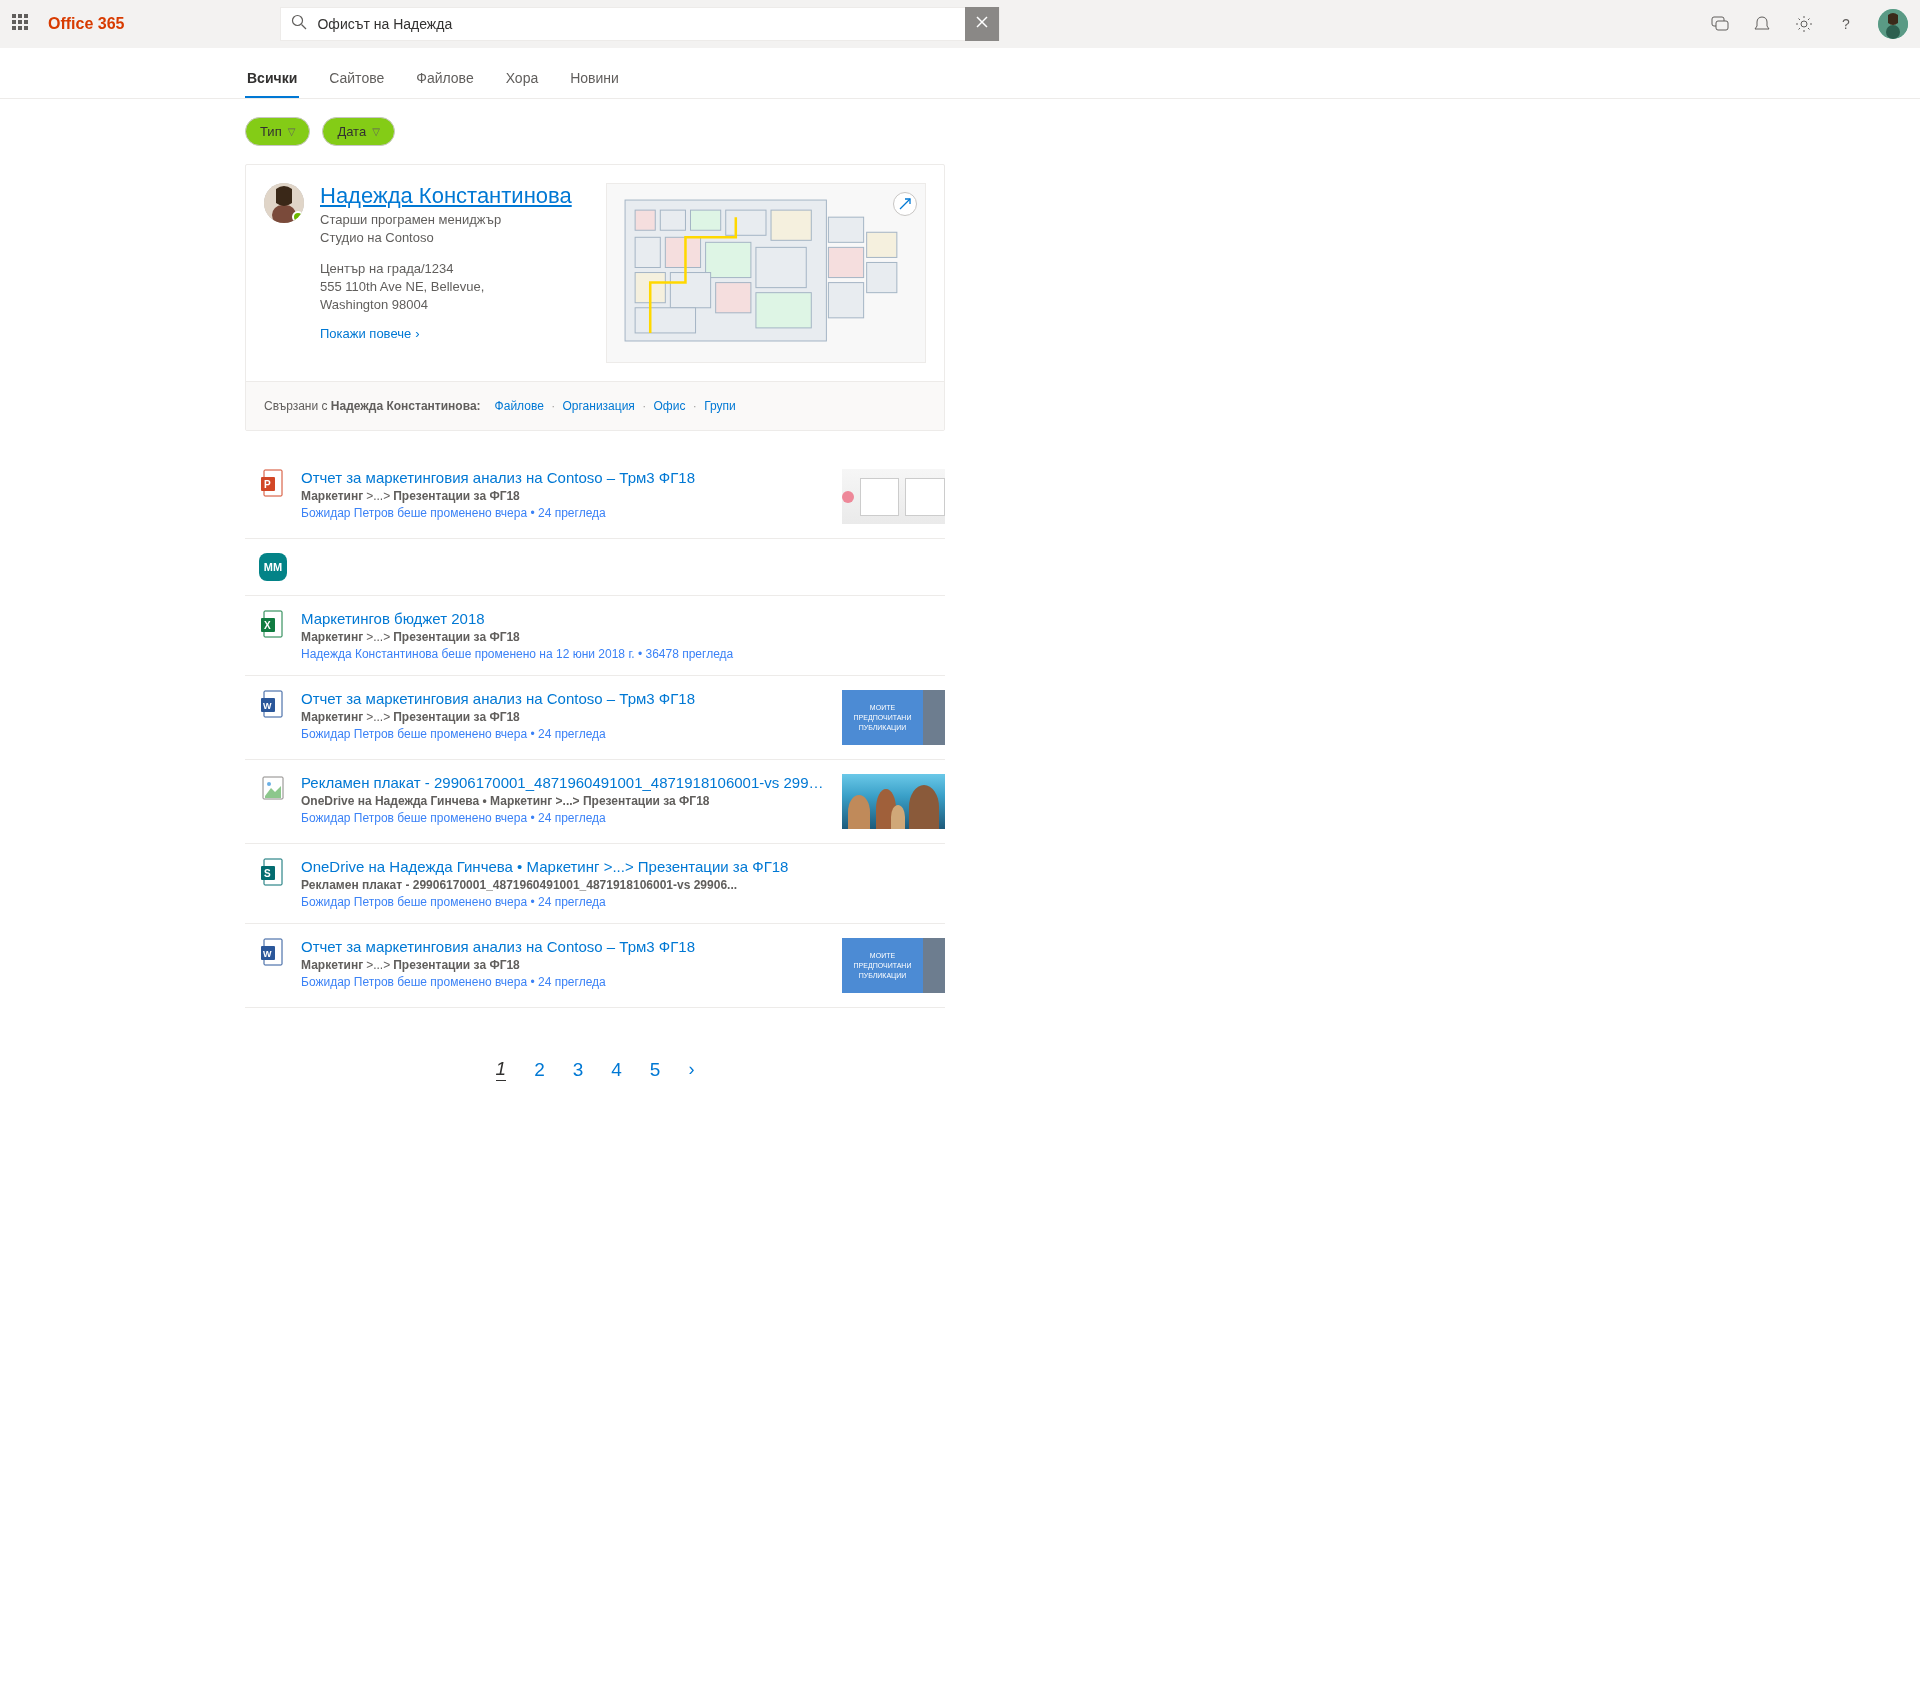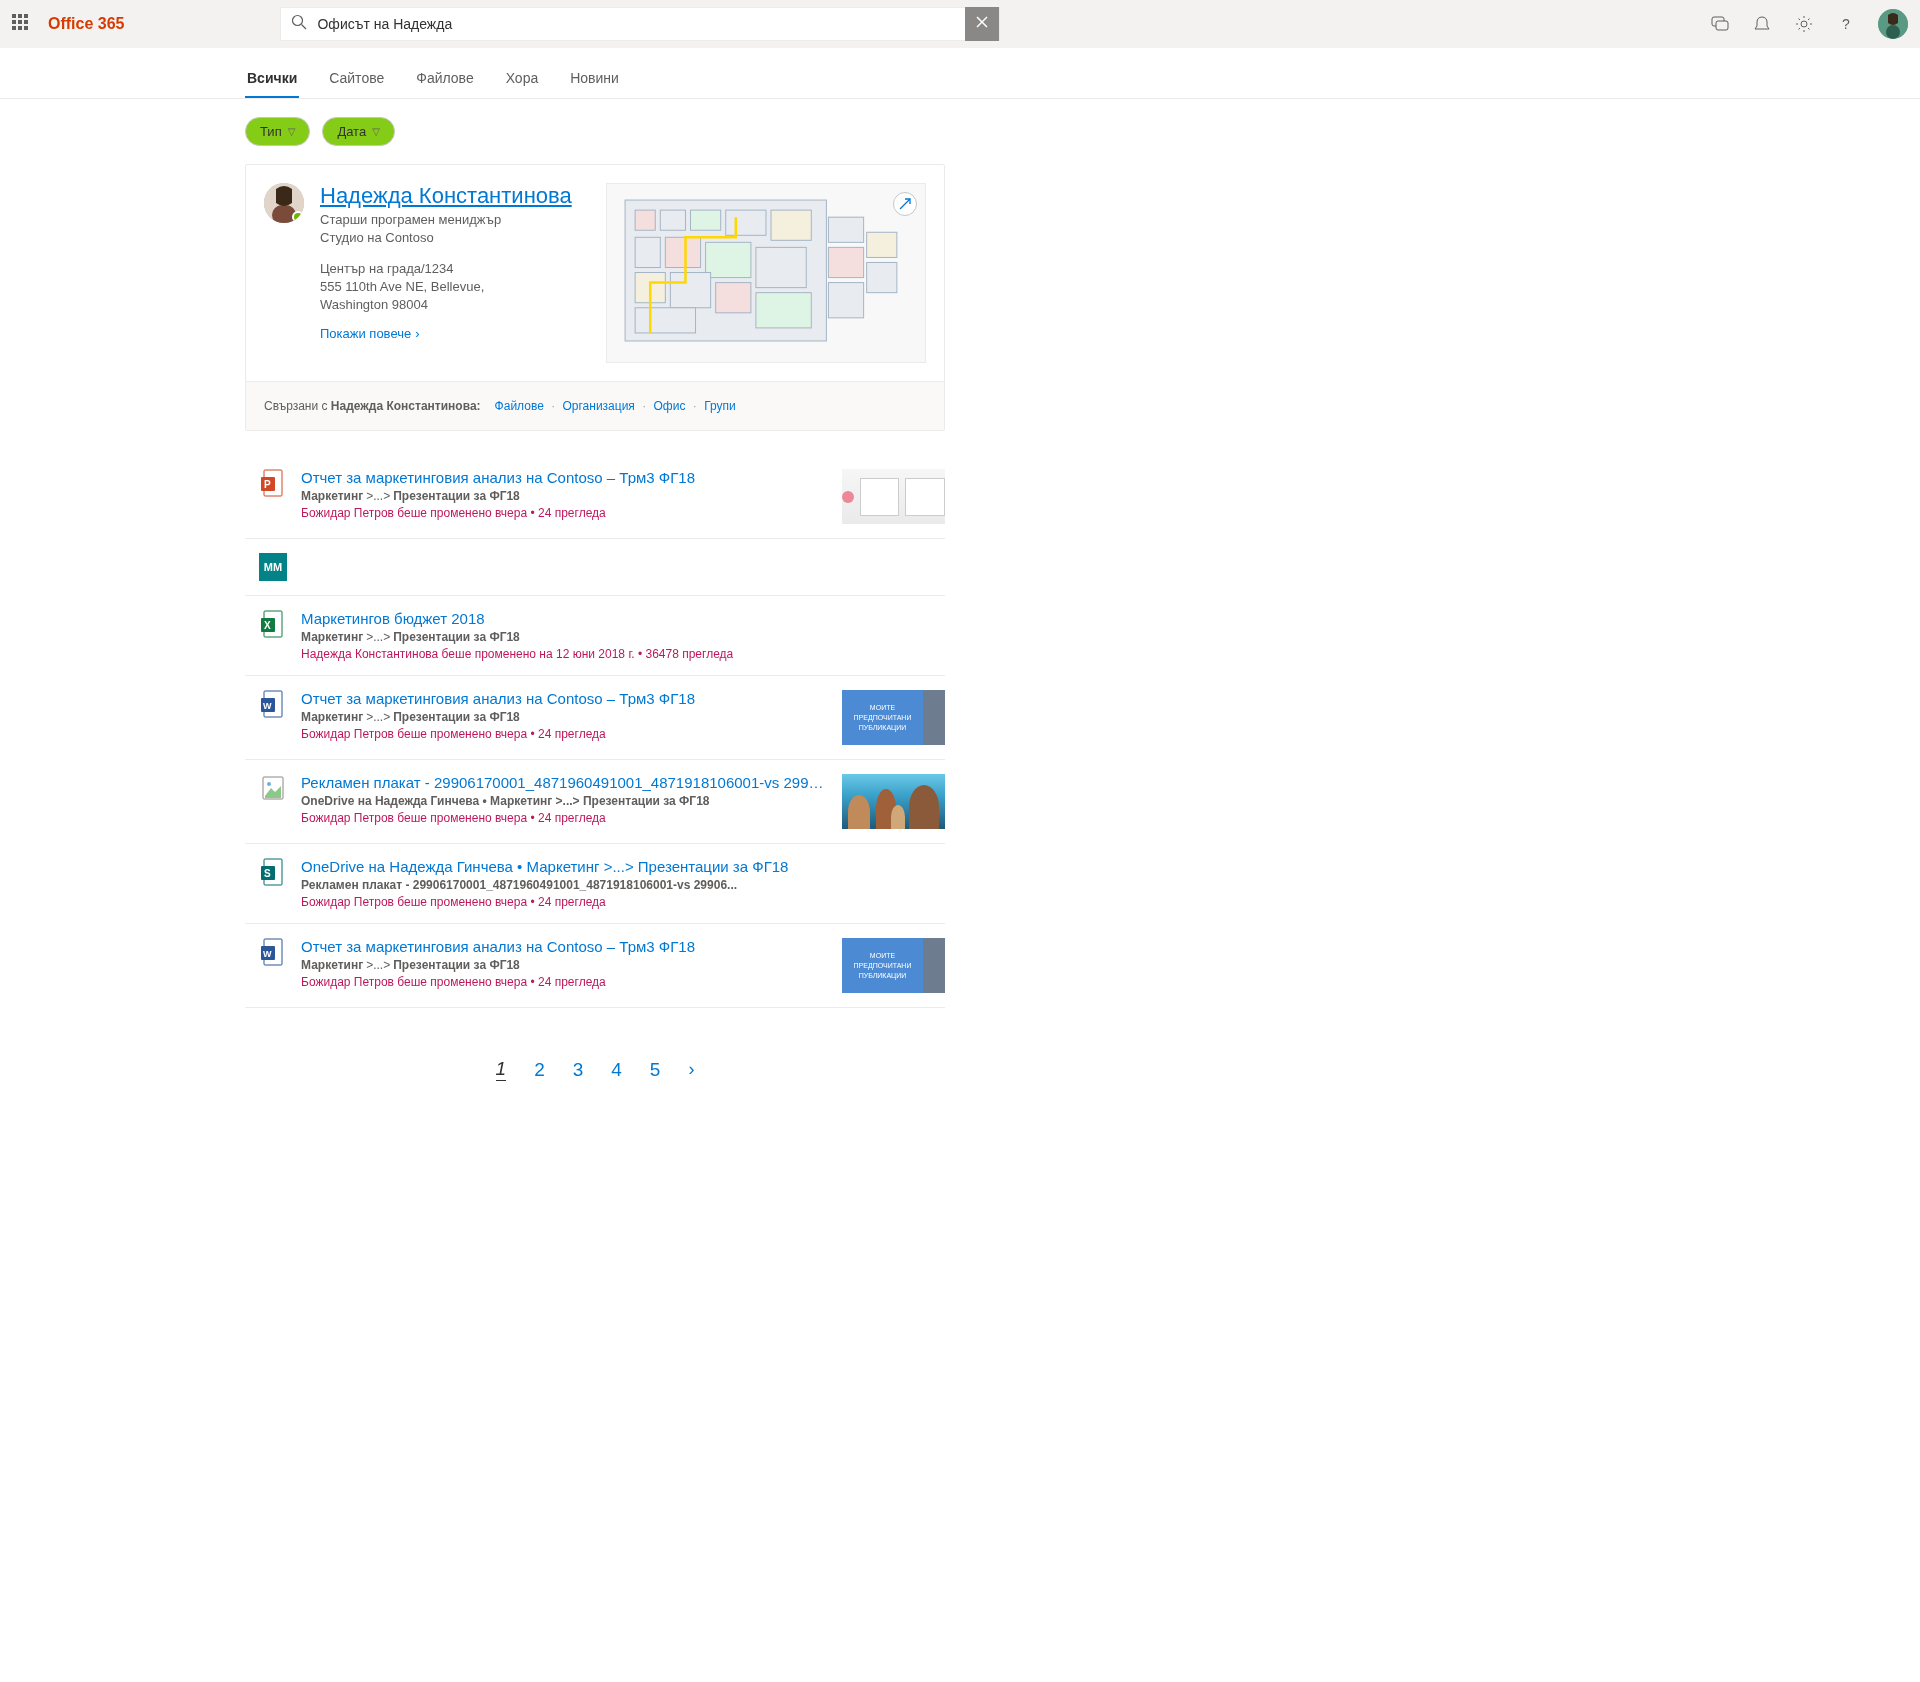--- a/index.html
+++ b/index.html
@@ -41,21 +41,21 @@
   .floorplan .path{stroke:#ffd800;stroke-width:2.5;fill:none;}
   .related{background:#faf9f8;padding:17px 18px;font-size:12px;color:#605e5c;border-top:1px solid #edebe9;}
   .related a{color:#0078d4;text-decoration:none;margin:0 4px;}
   .related .dot{color:#a19f9d;}
   .result{display:flex;padding:14px 0;border-bottom:1px solid #edebe9;gap:14px;}
   .ricon{width:28px;height:28px;flex-shrink:0;margin-left:14px;display:flex;align-items:center;justify-content:center;}
   .rbody{flex:1;min-width:0;}
   .rtitle{color:#0078d4;font-size:15px;font-weight:400;white-space:nowrap;overflow:hidden;text-overflow:ellipsis;cursor:pointer;}
   .rbreadcrumb{font-size:12px;color:#605e5c;margin-top:3px;}
   .rbreadcrumb .bsep{margin:0 3px;}
-  .rmeta{font-size:12px;color:#be185d;margin-top:3px;}
+  .rmeta{font-size:12px;color:#3b82f6;margin-top:3px;}
   .rthumb{width:103px;height:55px;background:#e8e8e8;flex-shrink:0;margin-right:0;}
   .thumb-pres{background:linear-gradient(#f6f6f6,#eaeaea);display:flex;align-items:center;justify-content:center;gap:6px;}
   .thumb-pres .mini{width:40px;height:38px;background:#fff;border:1px solid #ccc;}
   .thumb-pres .circ{width:12px;height:12px;border-radius:50%;}
   .thumb-word{display:flex;}
   .thumb-word .l{flex:1;background:#4c8bd4;display:flex;flex-direction:column;align-items:center;justify-content:center;color:#fff;font-size:7px;line-height:10px;text-align:center;}
   .thumb-word .r{width:22px;background:#6d7d8f;}
   .thumb-moana{background:linear-gradient(180deg,#6ac8e8 0%,#3aa0c8 40%,#1e5a7a 100%);position:relative;overflow:hidden;}
   .thumb-moana .char{position:absolute;bottom:0;border-radius:50% 50% 0 0;}
   .ic-mm{background:#038387;color:#fff;font-size:11px;font-weight:600;}
@@ -230,21 +230,21 @@
       <div class="rmeta">Божидар Петров беше променено вчера  •  24 прегледа</div>
     </div>
     <div class="rthumb thumb-pres">
       <div class="circ" style="background:#e89"></div>
         <div class="mini"></div>
         <div class="mini"></div>
     </div>
   </div>
 
   <div class="result">
-    <div class="ricon ic-mm" style="border-radius:0">MM</div>
+    <div class="ricon ic-mm" style="border-radius:8px">MM</div>
   </div>
 
   <div class="result">
     <div class="ricon">
       <svg width="24" height="28" viewBox="0 0 24 28">
           <rect x="3" y="1" width="18" height="26" rx="1" fill="#fff" stroke="#107c41"></rect>
           <rect x="0" y="8" width="14" height="14" rx="1" fill="#107c41"></rect>
           <text x="3" y="19" font-size="10" fill="#fff" font-weight="bold">X</text>
         </svg>
     </div>

